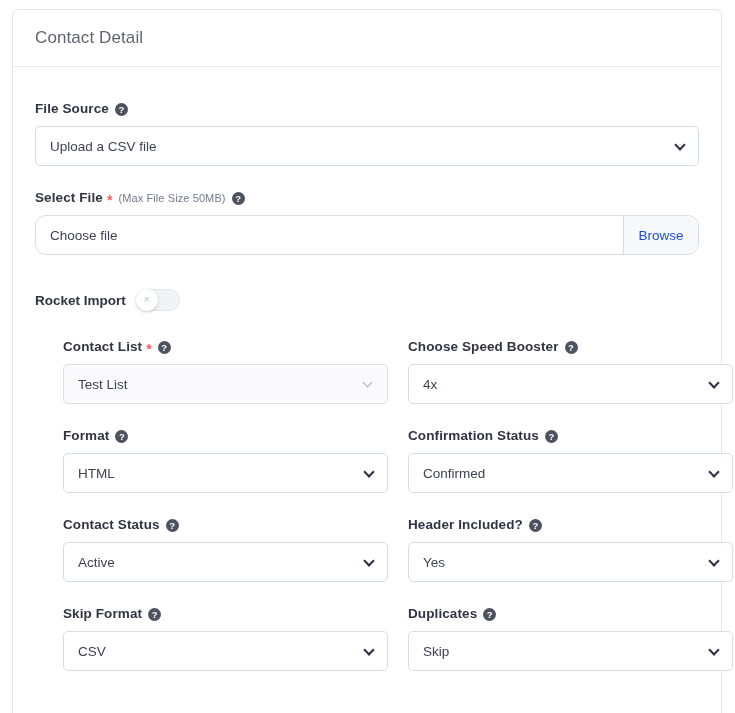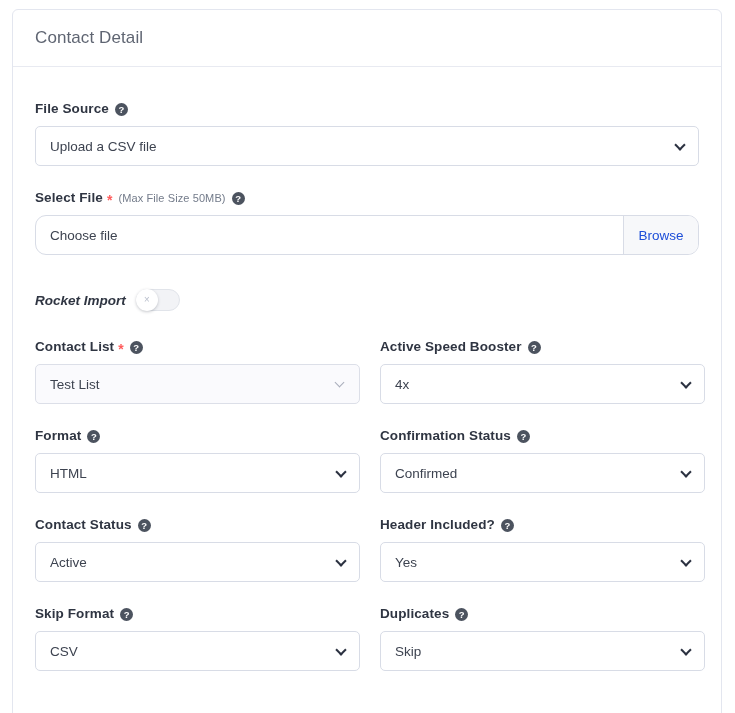--- a/index.html
+++ b/index.html
@@ -192,21 +192,20 @@
     cursor: pointer;
     box-sizing: border-box;
   }
 
   
   .toggle-row {
     display: flex;
     align-items: center;
     margin-top: 34px;
     margin-bottom: 28px;
-    font-style: italic;
   }
   .toggle-label {
     font-size: 13.5px;
     color: #2f3542;
     font-weight: 600;
     margin-right: 10px;
   }
   .toggle {
     width: 44px;
     height: 22px;
@@ -233,20 +232,21 @@
     color: #b9bfcc;
     line-height: 22px;
   }
 
   
   .grid2 {
     display: grid;
     grid-template-columns: 325px 325px;
     column-gap: 20px;
     row-gap: 0;
+    margin-left: 28px;
   }
   .grid-cell { margin-bottom: 24px; }
   .grid-cell .control { width: 100%; }
 </style>
 </head>
 <body>
 
 <div class="card">
 
   <div class="card-header">
@@ -295,21 +295,21 @@
           <span class="help-icon">?</span>
         </div>
         <div class="control custom-select">
           <span>Test List</span>
           <span class="chev-thin"></span>
         </div>
       </div>
 
       <div class="grid-cell">
         <div class="field-label">
-          <span>Active Speed Booster</span>
+          <span>Choose Speed Booster</span>
           <span class="help-icon">?</span>
         </div>
         <div class="control native-select">
           <span>4x</span>
           <span class="chev-strong"></span>
         </div>
       </div>
 
       <div class="grid-cell">
         <div class="field-label">

